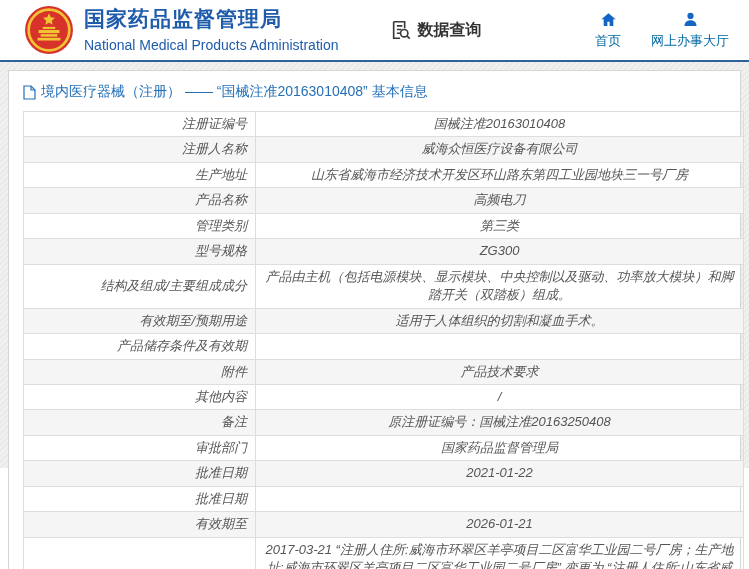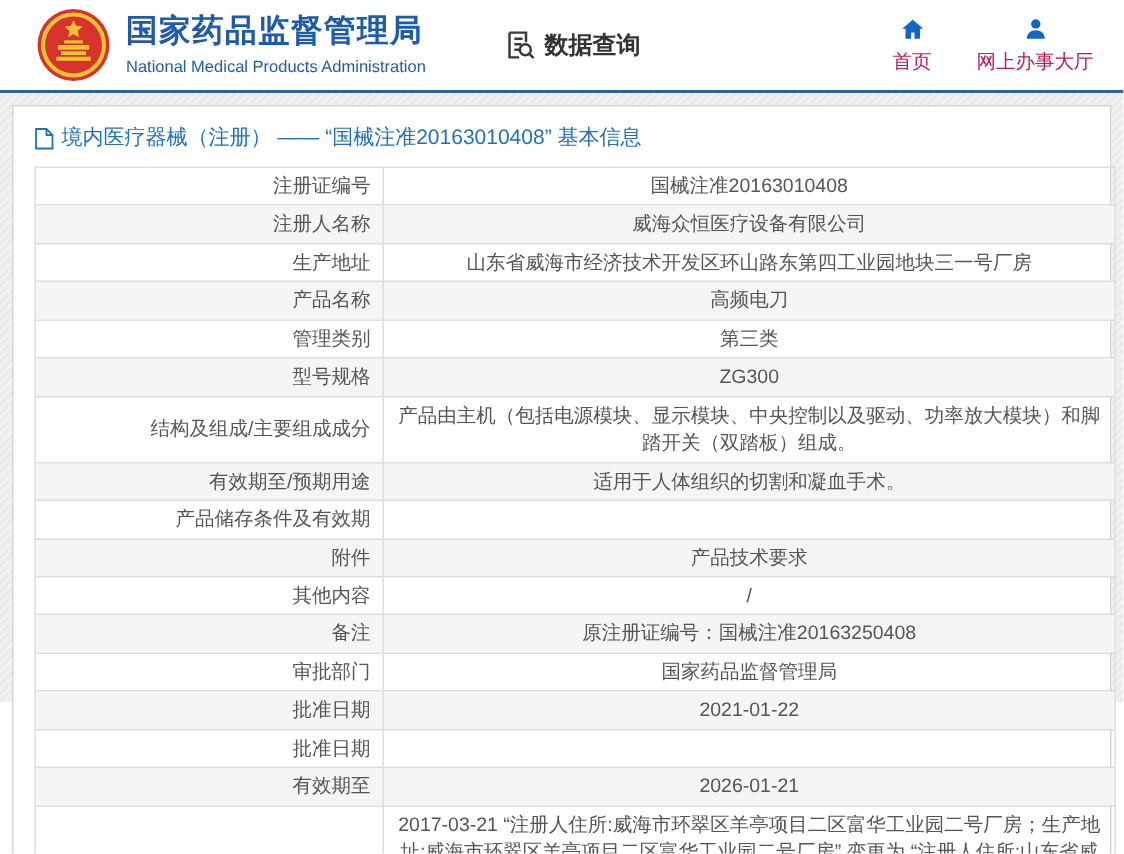--- a/index.html
+++ b/index.html
@@ -11,30 +11,30 @@
   }
   
   .header {
     height:60px; background:#fff;
     display:flex; align-items:center;
     padding:0 14px 0 24px;
   }
   .emblem { width:50px; height:50px; flex:0 0 auto; }
   .brand { margin-left:10px; line-height:1.15; }
   .brand-title { font-size:21px; font-weight:bold; color:#1e5cab; letter-spacing:1px; }
-  .brand-sub { font-size:11px; color:#1e5cab; margin-top:6px; }
+  .brand-sub { font-size:14px; color:#1e5cab; margin-top:6px; }
   .dataquery {
     margin-left:52px; display:flex; align-items:center; gap:5px;
     font-size:16px; font-weight:bold; color:#333; cursor:pointer;justify-content:center;
   }
   .dataquery svg { width:22px; height:22px; }
   .nav { margin-left:auto; display:flex; gap:30px; padding-right:6px; }
   .nav-item {
     display:flex; flex-direction:column; align-items:center; gap:4px;
-    font-size:13px; color:#be185d; cursor:pointer; white-space:nowrap;
+    font-size:13px; color:#0369a1; cursor:pointer; white-space:nowrap;
   }
   .nav-item svg { width:17px; height:17px; }
   .header-rule { height:2px; background:#2d6399; }
   
   .content-bg {
     height:406px;
     background:repeating-linear-gradient(135deg,#f1f1ef 0 2px,#eaeae8 2px 4px);
     padding:8px;
   }
   .panel {
@@ -45,21 +45,21 @@
   .page-title {
     display:flex; align-items:center; gap:5px;
     color:#2470b8; font-size:14px; padding:2px 8px 10px 8px;
   }
   .page-title svg { width:13px; height:15px; flex:0 0 auto; }
   
   table.info {
     width:721px; margin:0 8px; border-collapse:collapse;
     font-size:13px; color:#555; table-layout:fixed;
   }
-  table.info td { border:1px solid #ddd; padding:3px 8px; line-height:1.42; word-break:break-all; }
+  table.info td { border:1px solid #ddd; padding:3px 8px; line-height:1.42; word-break:break-all;font-style:italic; }
   td.cell-label { width:232px; text-align:right; color:#555; }
   td.cell-value { text-align:center; }
   tr:nth-child(even) { background:#f5f5f5; }
 </style>
 </head>
 <body>
 
 <div class="header">
   <svg class="emblem" viewBox="0 0 48 48">
     <circle cx="24" cy="24" r="23" fill="#d7332b"></circle>

